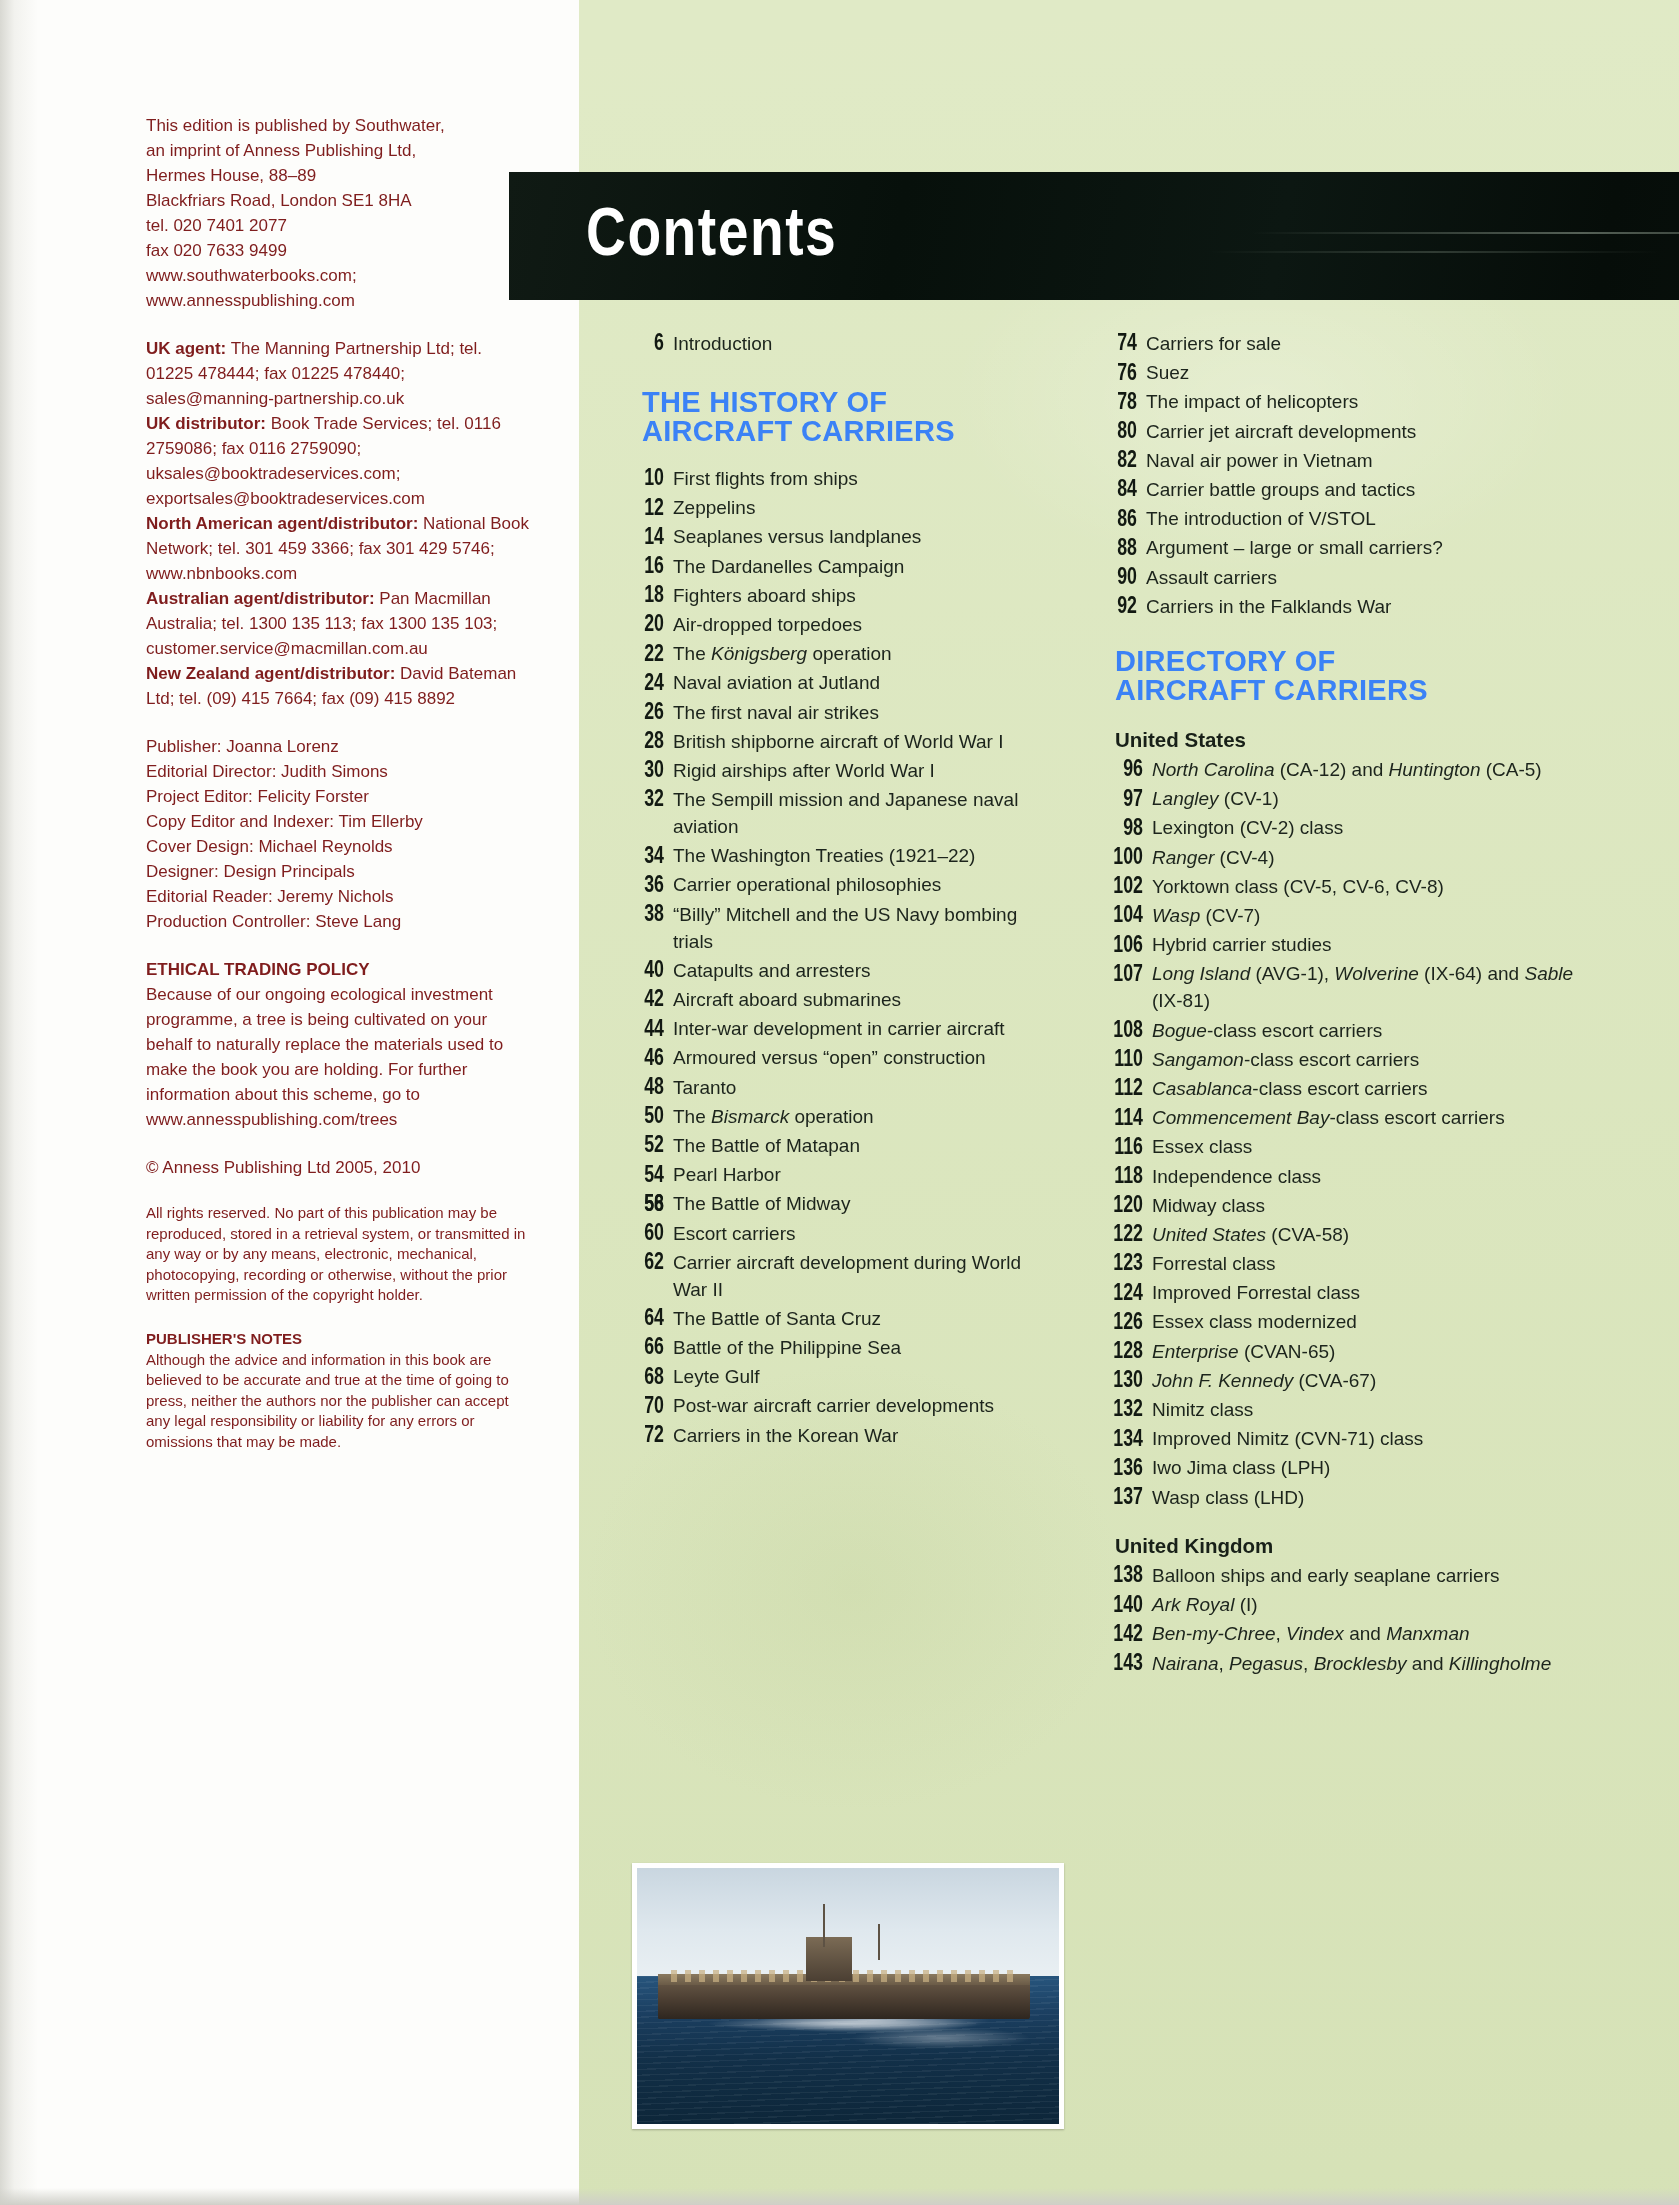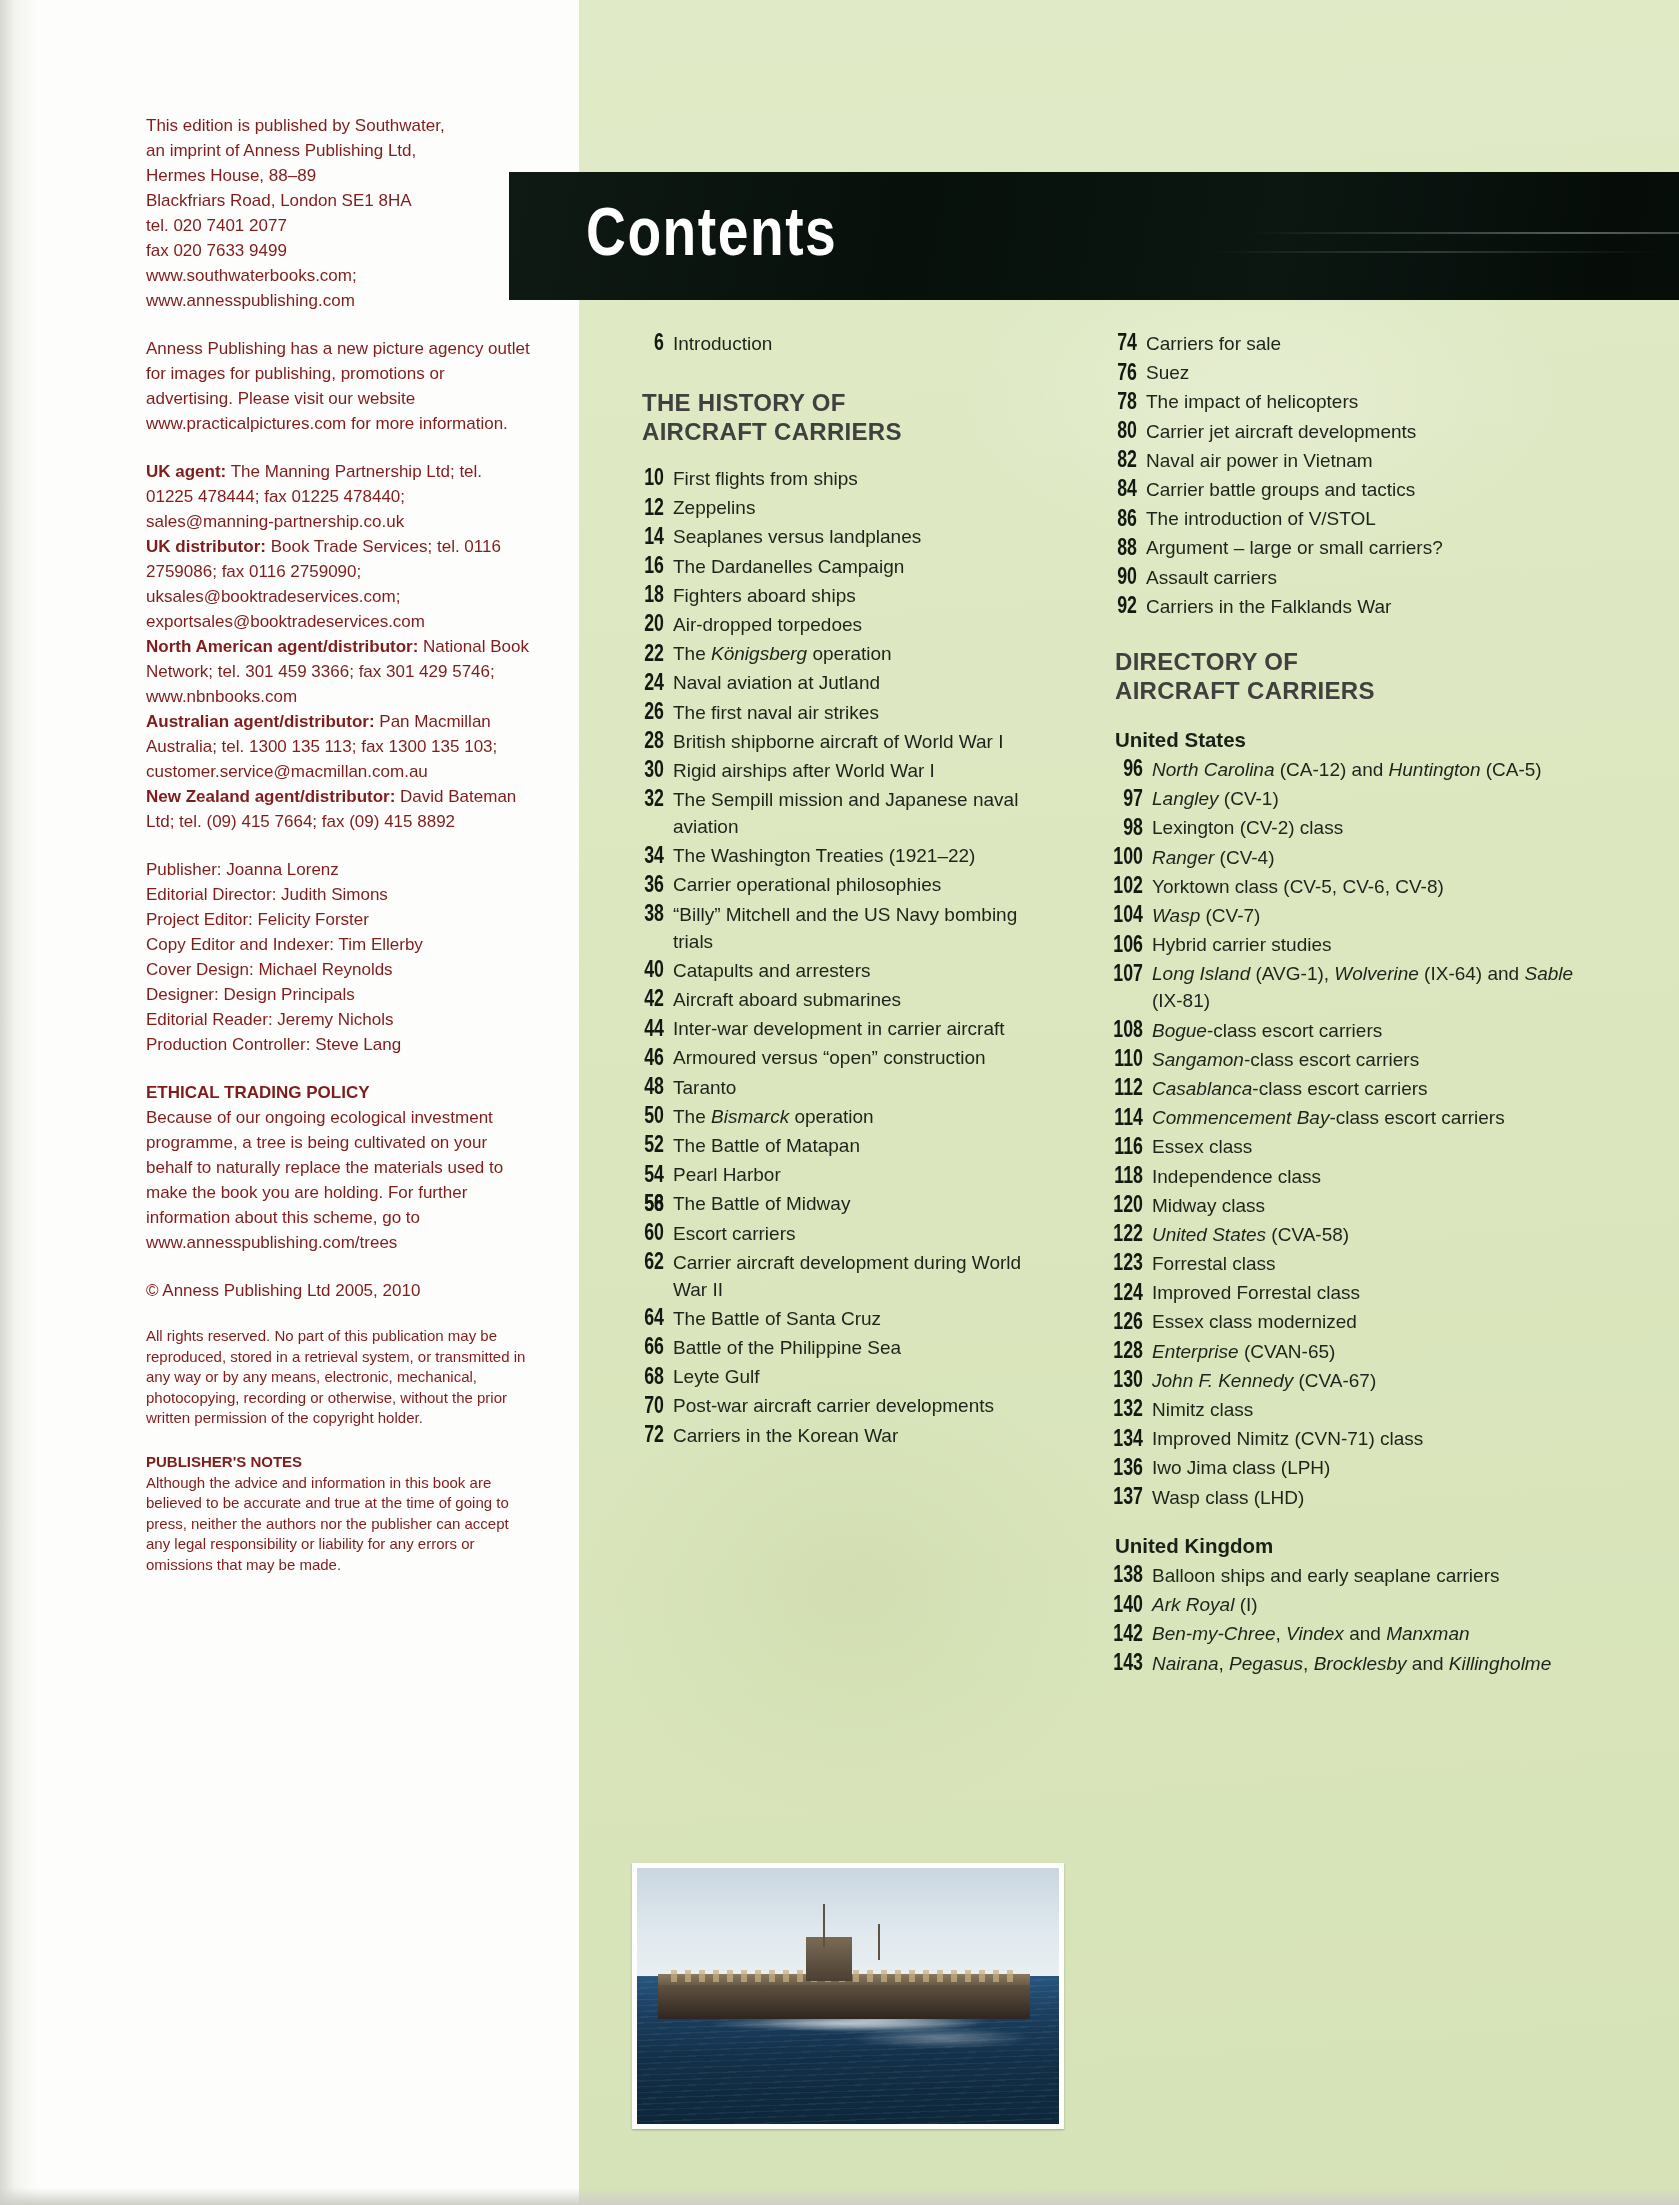--- a/index.html
+++ b/index.html
@@ -122,25 +122,25 @@
   
   .toc-col {
     position: absolute;
     color: #1c241c;
   }
   .toc-col-left  { left: 618px;  top: 330px; width: 422px; }
   .toc-col-right { left: 1091px; top: 330px; width: 506px; }
 
   .section-head {
     font-weight: 700;
-    font-size: 24px;
+    font-size: 29px;
     line-height: 29px;
     letter-spacing: 0.3px;
     margin: 27px 0 19px 24px;
-    color: #404040;
+    color: #3b82f6;
   }
   .section-head.first { margin-top: 31px; }
   .country-head {
     font-weight: 700;
     font-size: 20.5px;
     line-height: 25.6px;
     margin: 22px 0 3.8px 24px;
     color: #182018;
   }
 
@@ -270,21 +270,20 @@
     <div class="blk" id="addr">
         <div>This edition is published by Southwater,</div>
         <div>an imprint of Anness Publishing Ltd,</div>
         <div>Hermes House, 88–89</div>
         <div>Blackfriars Road, London SE1 8HA</div>
         <div>tel. 020 7401 2077</div>
         <div>fax 020 7633 9499</div>
         <div>www.southwaterbooks.com;</div>
         <div>www.annesspublishing.com</div>
       </div>
-    <div class="blk">Anness Publishing has a new picture agency outlet for images for publishing, promotions or advertising. Please visit our website www.practicalpictures.com for more information.</div>
     <div class="blk" id="agents">
         <div><b>UK agent:</b> The Manning Partnership Ltd; tel. 01225 478444; fax 01225 478440; sales@manning-partnership.co.uk</div>
         <div><b>UK distributor:</b> Book Trade Services; tel. 0116 2759086; fax 0116 2759090; uksales@booktradeservices.com; exportsales@booktradeservices.com</div>
         <div><b>North American agent/distributor:</b> National Book Network; tel. 301 459 3366; fax 301 429 5746; www.nbnbooks.com</div>
         <div><b>Australian agent/distributor:</b> Pan Macmillan Australia; tel. 1300 135 113; fax 1300 135 103; customer.service@macmillan.com.au</div>
         <div><b>New Zealand agent/distributor:</b> David Bateman Ltd; tel. (09) 415 7664; fax (09) 415 8892</div>
       </div>
     <div class="blk" id="credits">
         <div>Publisher: Joanna Lorenz</div>
         <div>Editorial Director: Judith Simons</div>

